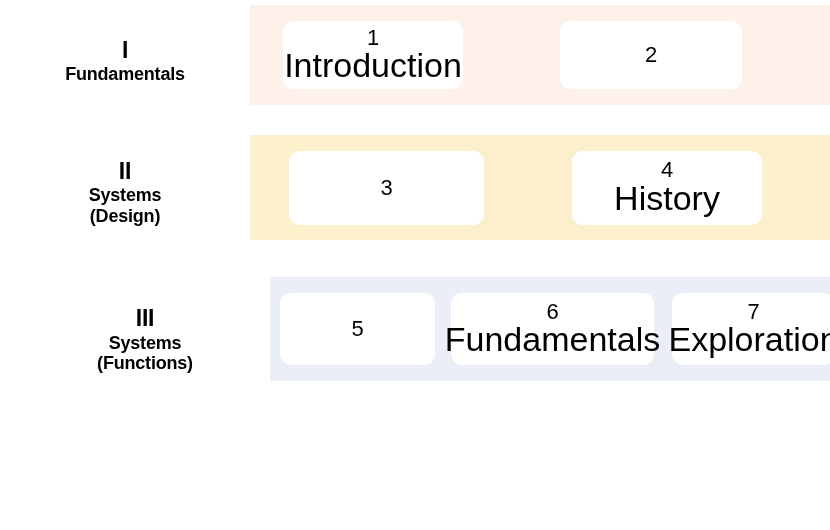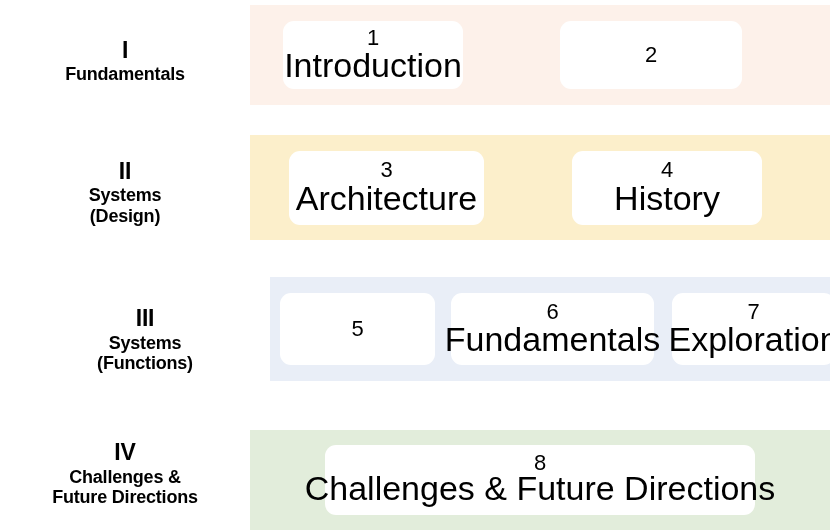--- a/index.html
+++ b/index.html
@@ -131,21 +131,20 @@
 
   <div class="row" id="row-2">
     <div class="row-label">
       <div class="roman">II</div>
       <div class="label-text">Systems
 (Design)</div>
     </div>
     <div class="band">
       <div class="card c1">
         <div class="card-num">3</div>
-        <div class="card-title">Architecture</div>
       </div>
       <div class="card c2">
         <div class="card-num">4</div>
         <div class="card-title">History</div>
       </div>
     </div>
   </div>
 
   <div class="row" id="row-3">
     <div class="row-label">
@@ -161,27 +160,14 @@
         <div class="card-num">6</div>
         <div class="card-title">Fundamentals</div>
       </div>
       <div class="card c3">
         <div class="card-num">7</div>
         <div class="card-title">Exploration</div>
       </div>
     </div>
   </div>
 
-  <div class="row" id="row-4">
-    <div class="row-label">
-      <div class="roman">IV</div>
-      <div class="label-text">Challenges &amp;
-Future Directions</div>
-    </div>
-    <div class="band">
-      <div class="card c1">
-        <div class="card-num">8</div>
-        <div class="card-title">Challenges &amp; Future Directions</div>
-      </div>
-    </div>
-  </div>
 
 </div>
 
 </body></html>

